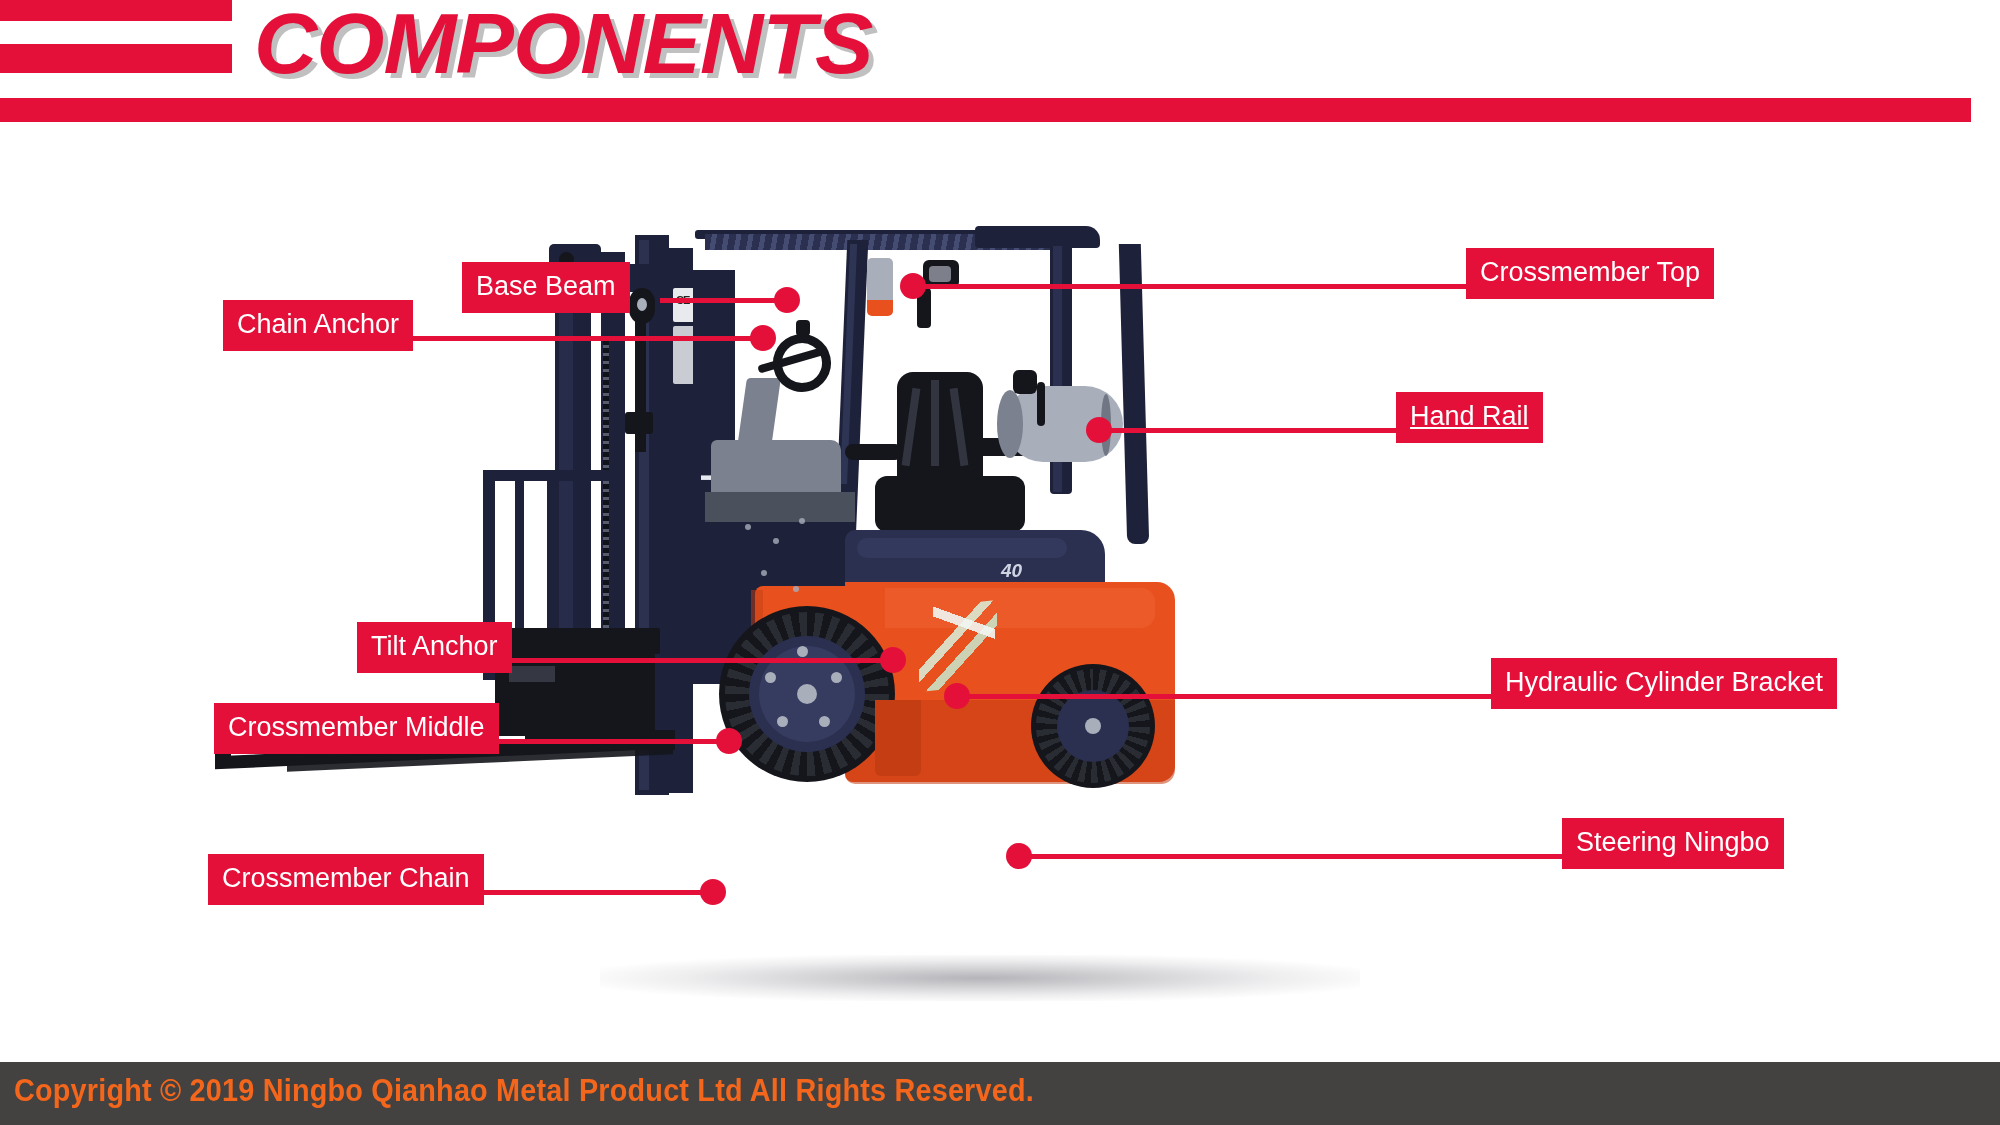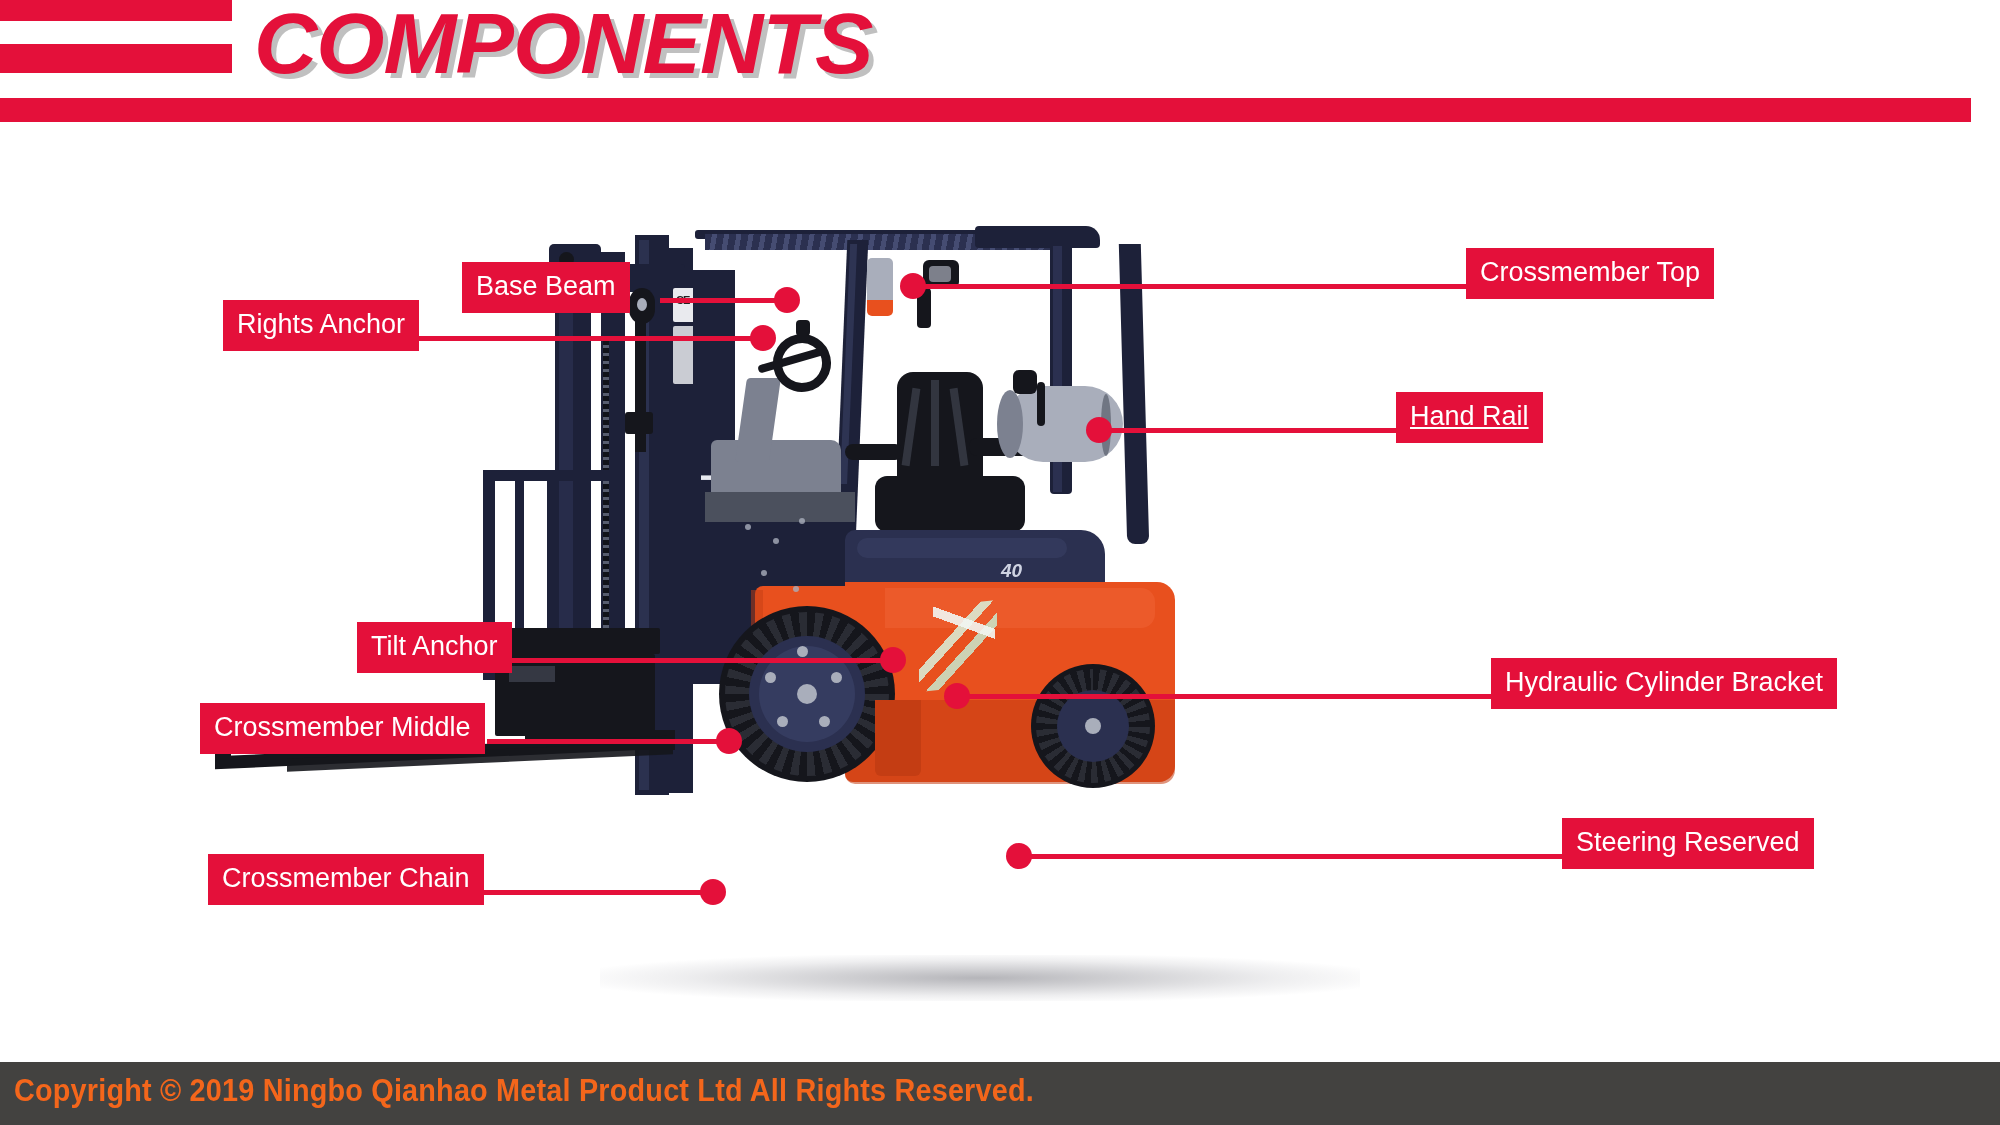--- a/index.html
+++ b/index.html
@@ -221,21 +221,21 @@
     <div class="fk gry-l" style="left:248px;top:356px;width:6px;height:6px;border-radius:50%;opacity:.8;"></div>
   </div>
 
   <div class="callout">
     <div class="cbox" style="left:462px;top:262px;">Base Beam</div>
     <div class="lead" style="left:660px;top:298px;width:130px;"></div>
     <div class="dot" style="left:774px;top:287px;"></div>
   </div>
 
   <div class="callout">
-    <div class="cbox" style="left:223px;top:300px;">Rights Anchor</div>
+    <div class="cbox" style="left:223px;top:300px;">Chain Anchor</div>
     <div class="lead" style="left:412px;top:336px;width:350px;"></div>
     <div class="dot" style="left:750px;top:325px;"></div>
   </div>
 
   <div class="callout">
     <div class="cbox" style="left:1466px;top:248px;">Crossmember Top</div>
     <div class="lead" style="left:912px;top:284px;width:560px;"></div>
     <div class="dot" style="left:900px;top:273px;"></div>
   </div>
 
@@ -245,39 +245,39 @@
     <div class="dot" style="left:1086px;top:417px;"></div>
   </div>
 
   <div class="callout">
     <div class="cbox" style="left:357px;top:622px;">Tilt Anchor</div>
     <div class="lead" style="left:486px;top:658px;width:406px;"></div>
     <div class="dot" style="left:880px;top:647px;"></div>
   </div>
 
   <div class="callout">
-    <div class="cbox" style="left:200px;top:703px;">Crossmember Middle</div>
+    <div class="cbox" style="left:214px;top:703px;">Crossmember Middle</div>
     <div class="lead" style="left:487px;top:739px;width:240px;"></div>
     <div class="dot" style="left:716px;top:728px;"></div>
   </div>
 
   <div class="callout">
     <div class="cbox" style="left:208px;top:854px;">Crossmember Chain</div>
     <div class="lead" style="left:472px;top:890px;width:248px;"></div>
     <div class="dot" style="left:700px;top:879px;"></div>
   </div>
 
   <div class="callout">
     <div class="cbox" style="left:1491px;top:658px;">Hydraulic Cylinder Bracket</div>
     <div class="lead" style="left:960px;top:694px;width:540px;"></div>
     <div class="dot" style="left:944px;top:683px;"></div>
   </div>
 
   <div class="callout">
-    <div class="cbox" style="left:1562px;top:818px;">Steering Reserved</div>
+    <div class="cbox" style="left:1562px;top:818px;">Steering Ningbo</div>
     <div class="lead" style="left:1022px;top:854px;width:552px;"></div>
     <div class="dot" style="left:1006px;top:843px;"></div>
   </div>
 
   <div class="footer" style="background: rgb(67, 66, 64);"></div>
   <div class="footer-text" style="color: rgb(244, 102, 27);">Copyright © 2019  Ningbo Qianhao Metal Product Ltd All Rights Reserved.</div>
 
 </div>
 
 </body></html>

